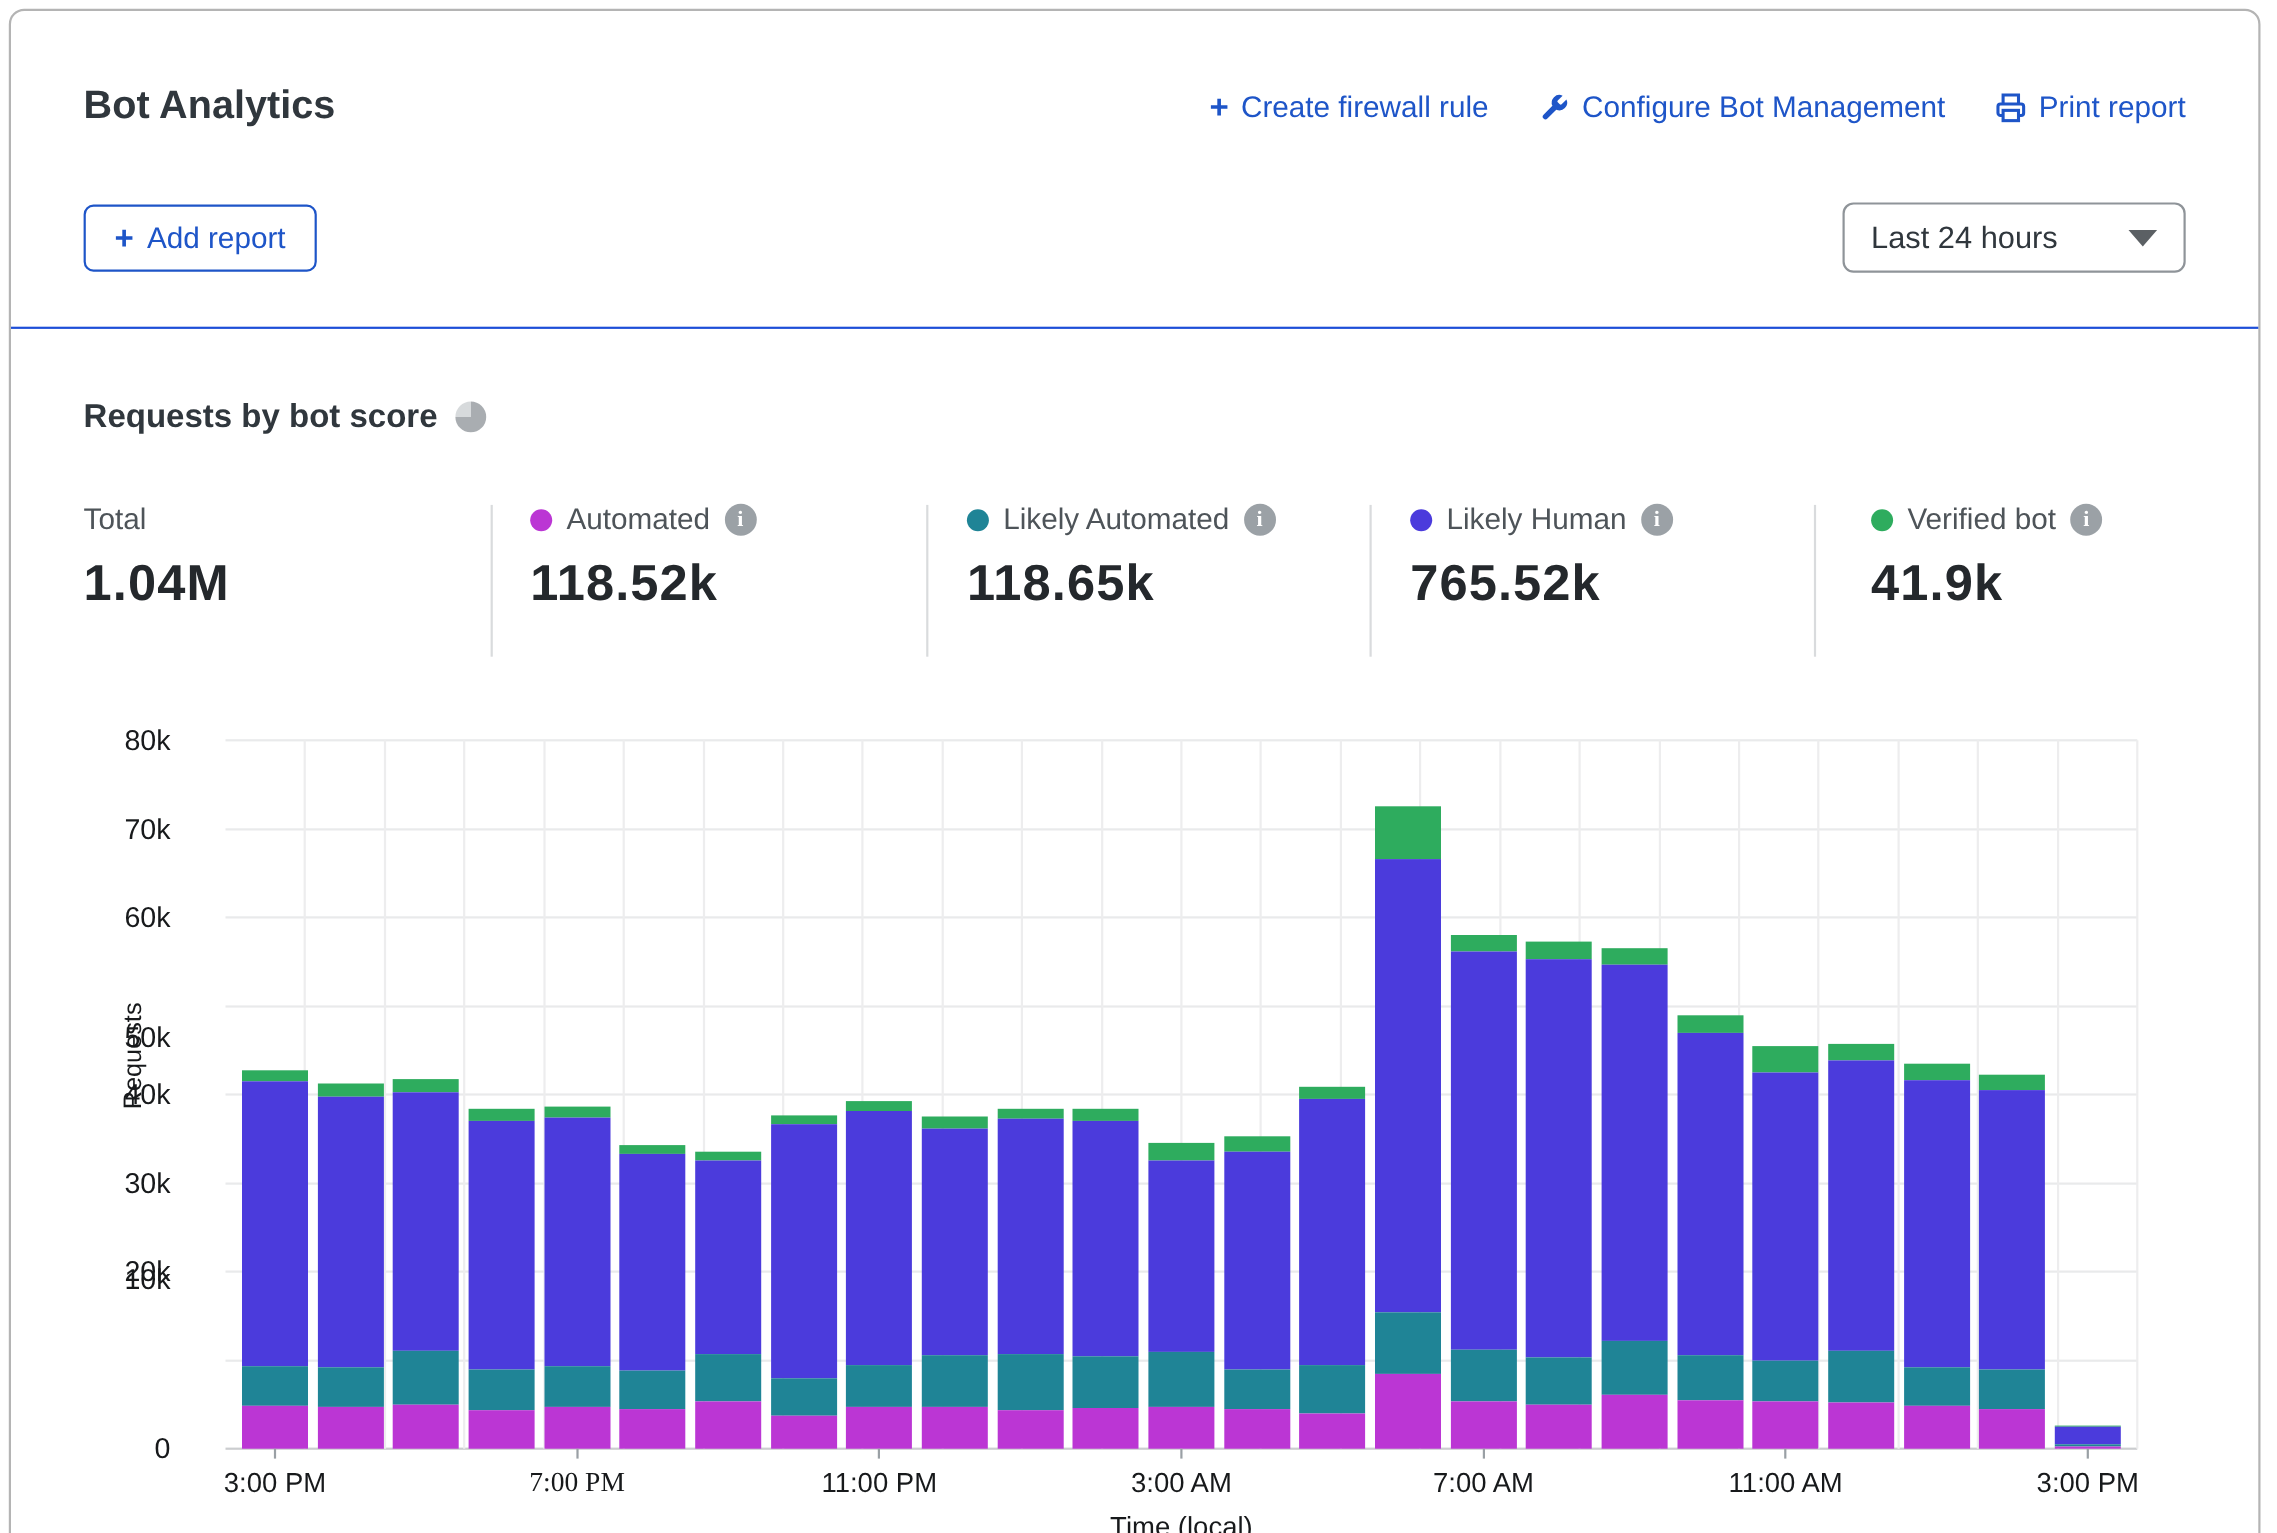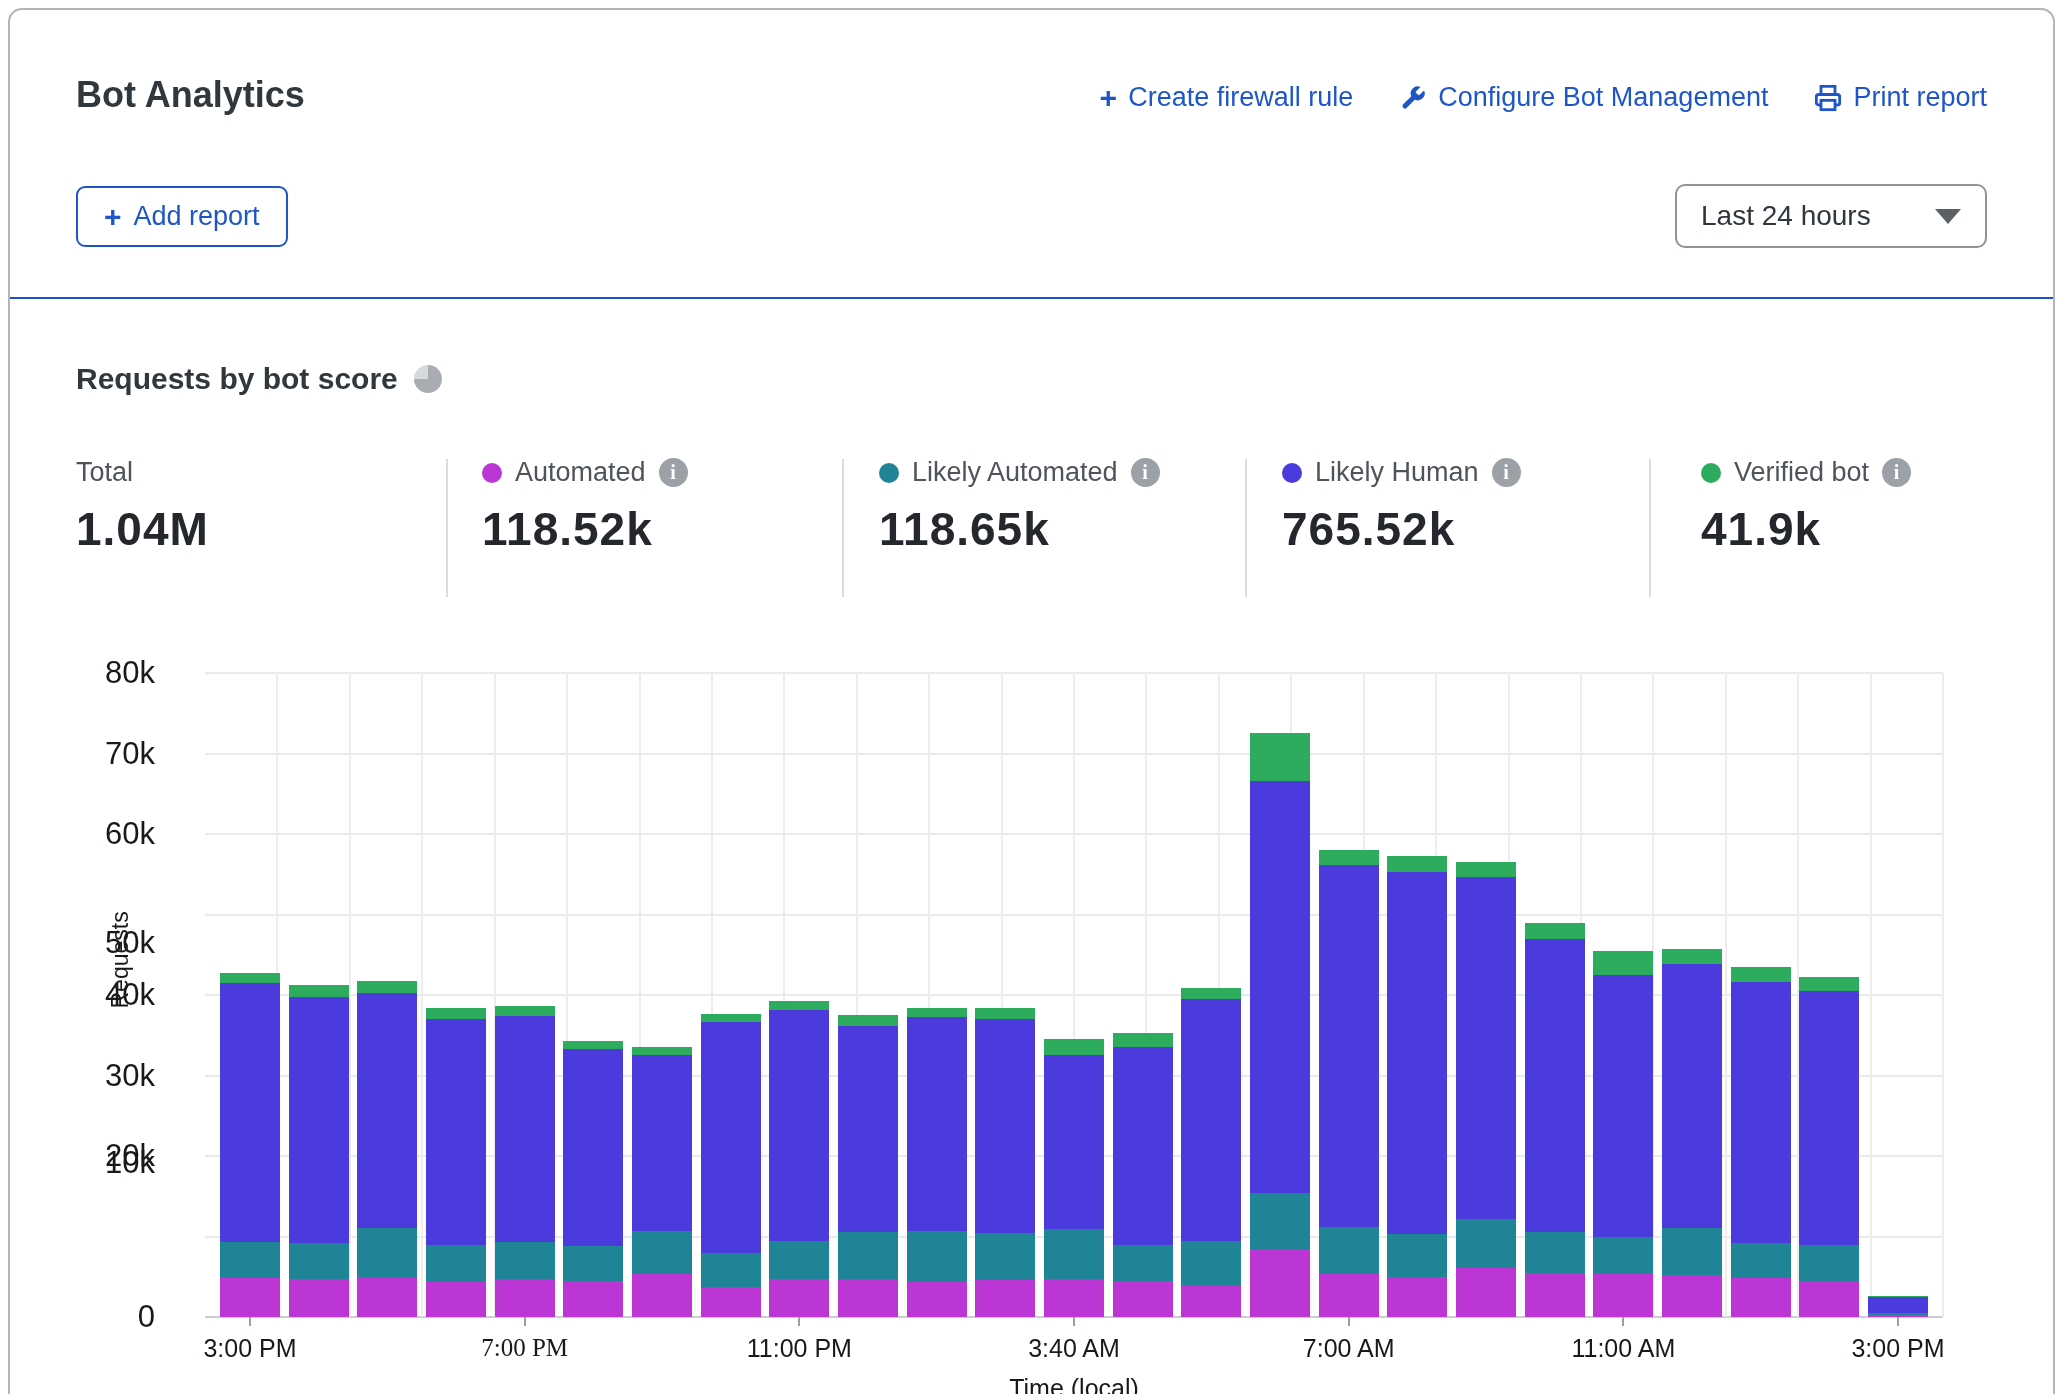--- a/index.html
+++ b/index.html
@@ -36,21 +36,21 @@
   .info-icon{width:29px;height:29px;border-radius:50%;background:#9ba1a6;color:#fff;
              font-size:20px;font-weight:700;display:flex;align-items:center;justify-content:center;
              font-family:"Liberation Serif", serif;}
   .stat-value{font-size:46px;font-weight:700;color:#24282c;margin-top:14px;letter-spacing:1px;}
   .stat-divider{position:absolute;top:2px;width:2px;height:138px;background:#d9dbdd;}
   
   #plot{position:absolute;left:195px;top:663px;width:1738px;height:644px;}
   .hgrid{position:absolute;left:0;width:100%;height:2px;background:#e9eaeb;}
   .hgrid.zero{background:#cbcdcf;}
   .vgrid{position:absolute;top:0;width:2px;height:100%;background:#ededee;}
-  .ylab{position:absolute;right:1752px;transform:translateY(-50%);font-size:31px;color:#17191b;
+  .ylab{position:absolute;right:1752px;transform:translateY(-50%);font-size:26px;color:#17191b;
         white-space:nowrap;}
   .y-axis-title{position:absolute;left:62px;top:985px;transform:rotate(-90deg) translateX(50%);
         transform-origin:center;font-size:23px;color:#17191b;}
   .bar{position:absolute;bottom:0;display:flex;flex-direction:column-reverse;}
   .seg{width:100%;}
   .xlab{position:absolute;top:1324px;transform:translateX(-50%);font-size:25px;color:#17191b;
         white-space:nowrap;}
   .xtick{position:absolute;top:1307px;width:2px;height:9px;background:#9aa0a5;}
   .x-axis-title{position:absolute;top:1364px;transform:translateX(-50%);font-size:25px;color:#17191b;}
 </style>
@@ -345,21 +345,21 @@
         <div class="seg" style="height: 0.805px; background: rgb(46, 172, 94);"></div>
       </div>
     </div>
   <div id="xlabels">
       <div class="xlab" style="left: 240px;">3:00 PM</div>
       <div class="xtick" style="left: 239px;"></div>
       <div class="xlab" style="left: 514.667px; font-family: Liberation Serif, serif;">7:00 PM</div>
       <div class="xtick" style="left: 513.667px;"></div>
       <div class="xlab" style="left: 789.333px;">11:00 PM</div>
       <div class="xtick" style="left: 788.333px;"></div>
-      <div class="xlab" style="left: 1064px;">3:40 AM</div>
+      <div class="xlab" style="left: 1064px;">3:00 AM</div>
       <div class="xtick" style="left: 1063px;"></div>
       <div class="xlab" style="left: 1338.67px;">7:00 AM</div>
       <div class="xtick" style="left: 1337.67px;"></div>
       <div class="xlab" style="left: 1613.33px;">11:00 AM</div>
       <div class="xtick" style="left: 1612.33px;"></div>
       <div class="xlab" style="left: 1888px;">3:00 PM</div>
       <div class="xtick" style="left: 1887px;"></div>
     </div>
   <div class="x-axis-title" style="left:1064px;">Time (local)</div>
 

